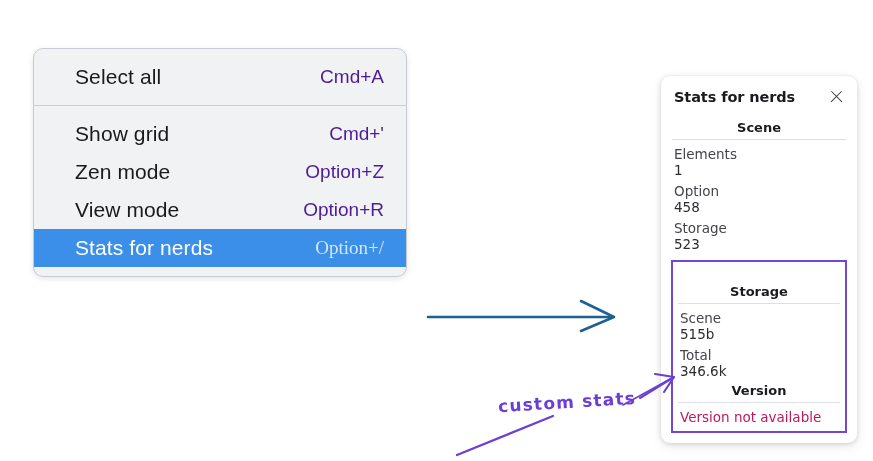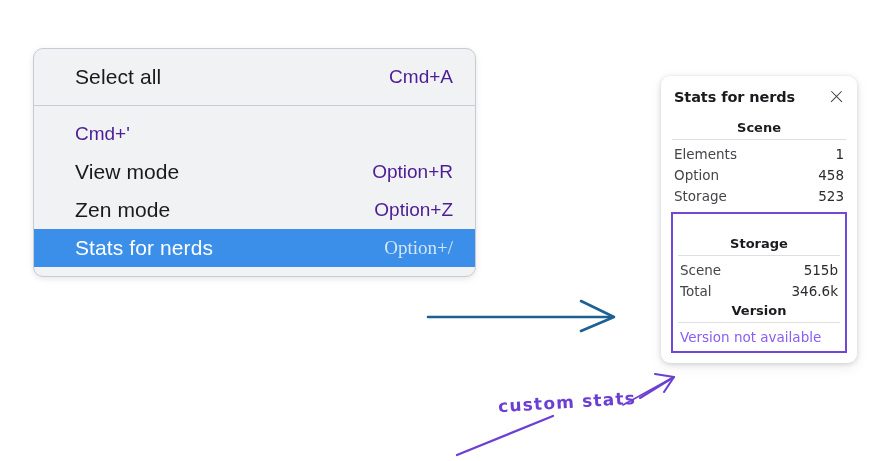--- a/index.html
+++ b/index.html
@@ -14,21 +14,21 @@
     overflow: hidden;
     font-family: "Liberation Sans", sans-serif;
     -webkit-font-smoothing: antialiased;
   }
 
   
   #context-menu {
     position: absolute;
     left: 33px;
     top: 48px;
-    width: 443px;
+    width: 374px;
     background: #f1f2f4;
     border: 1px solid #c7ccd4;
     border-radius: 10px;
     box-shadow: 0 2px 6px rgba(0,0,0,0.10);
     box-sizing: border-box;
     overflow: hidden;
   }
   .menu-group {
     padding: 9px 0;
   }
@@ -119,33 +119,34 @@
     background: #dddfe2;
     margin: 0 1px 3px 1px;
   }
   .stat-row {
     display: flex;
     justify-content: space-between;
     align-items: baseline;
     font-size: 13.5px;
     color: #3a3a3f;
     padding: 2.5px 3px;
+    flex-direction: column;
   }
   .stat-row .k { color: #44454a; }
   .stat-row .v { color: #2b2b30; }
 
   #storage-version-box {
     border: 2px solid #7048d8;
     margin: 6px 0 0 0;
     padding: 20px 4px 6px 4px;
     box-sizing: border-box;
   }
   .version-line {
     font-size: 13.5px;
-    color: #8b5cf6;
+    color: #be185d;
     padding: 3px 3px 0 3px;
   }
 
   
   #annotations {
     position: absolute;
     left: 0; top: 0;
     width: 873px; height: 461px;
     pointer-events: none;
   }
@@ -169,29 +170,30 @@
 
   <div class="menu-group">
     <div class="menu-item">
       <span class="label">Select all</span>
       <span class="shortcut">Cmd+A</span>
     </div>
   </div>
 
   <div class="menu-group">
     <div class="menu-item">
+      <span class="label">Show grid</span>
       <span class="shortcut">Cmd+'</span>
+    </div>
+    <div class="menu-item">
+      <span class="label">Zen mode</span>
+      <span class="shortcut">Option+Z</span>
     </div>
     <div class="menu-item">
       <span class="label">View mode</span>
       <span class="shortcut">Option+R</span>
-    </div>
-    <div class="menu-item">
-      <span class="label">Zen mode</span>
-      <span class="shortcut">Option+Z</span>
     </div>
     <div class="menu-item selected">
       <span class="label">Stats for nerds</span>
       <span class="shortcut">Option+/</span>
     </div>
   </div>
 
 </div>
 
 <div id="stats-panel">

